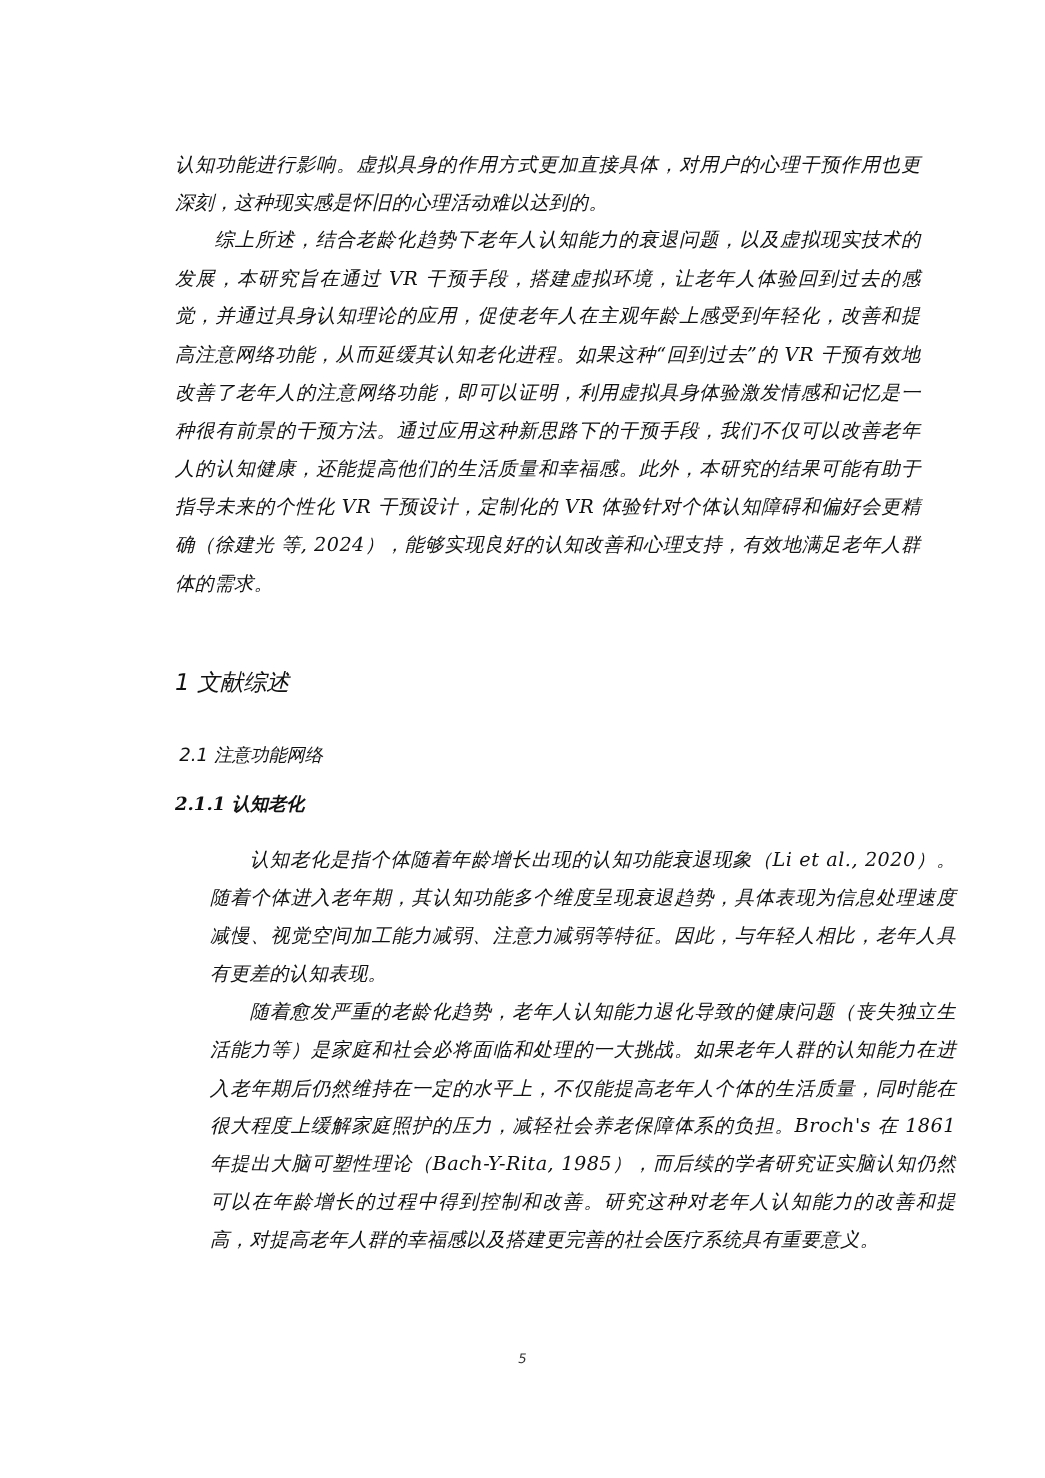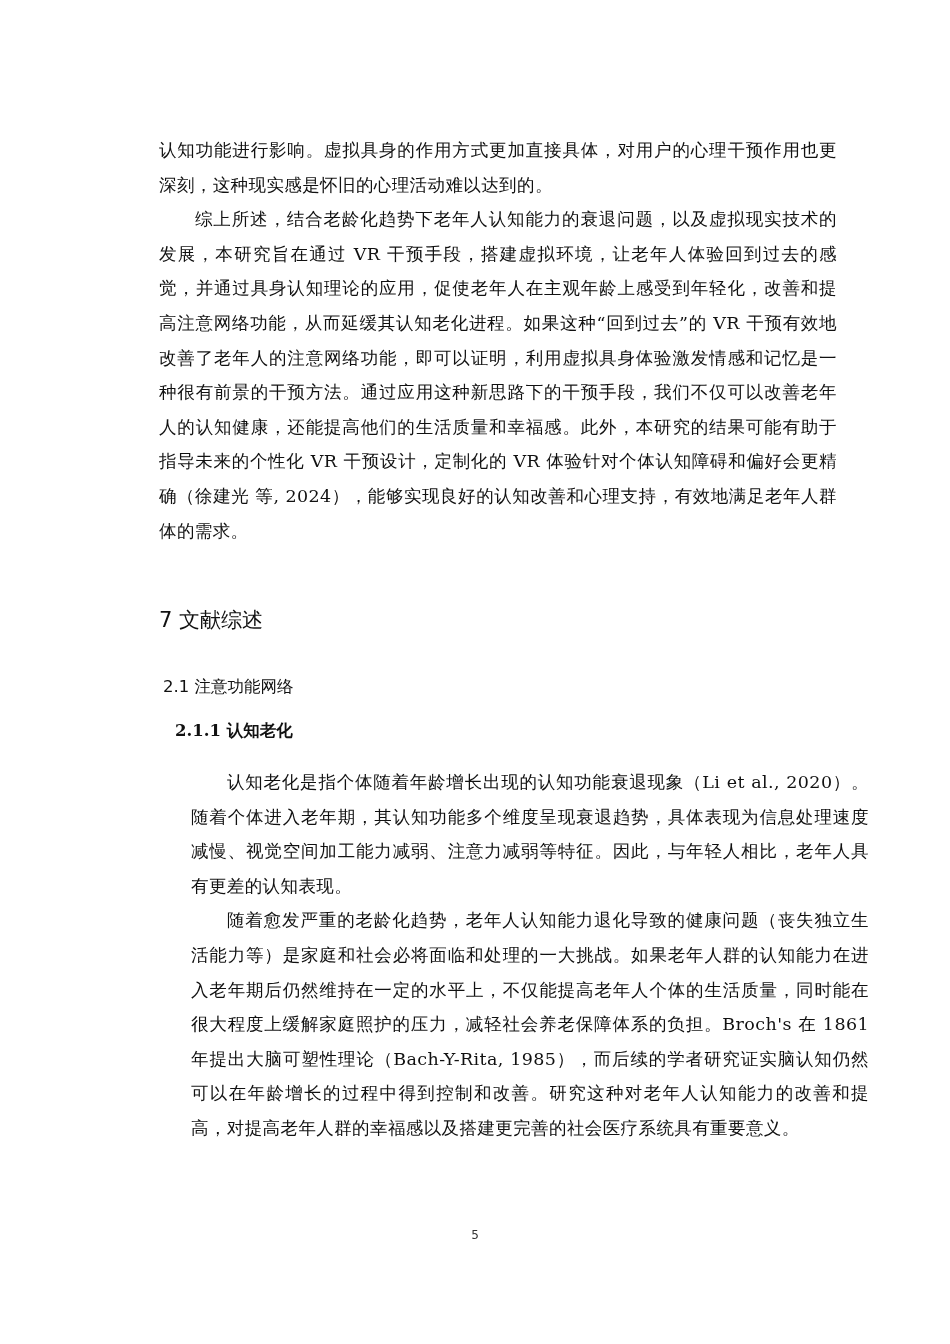--- a/index.html
+++ b/index.html
@@ -1,39 +1,39 @@
 <!DOCTYPE html>
 <html><head>
 <meta charset="utf-8">
 <style>
   html, body { margin: 0; padding: 0; background: #ffffff; }
   body { width: 950px; height: 1344px; position: relative; overflow: hidden;
          font-family: "DejaVu Serif", "Liberation Serif", serif; color: #111; }
-  .page { position: absolute; left: 0; top: 0; width: 869px; height: 1344px; }
+  .page { position: absolute; left: 0; top: 0; width: 869px; height: 1344px; font-style: italic; }
   .content { position: absolute; left: 159px; top: 133px; width: 678px; }
   .para { font-size: 17.5px; line-height: 34.6px; margin: 0; text-align: justify; text-justify: inter-character; letter-spacing: 0.4px; }
   .indent { text-indent: 36px; }
   .h1 { font-family: "DejaVu Sans", "Liberation Sans", sans-serif; font-size: 21px; font-weight: normal; margin: 0; position: absolute; left: 159px; top: 606px; }
   .h2 { font-family: "DejaVu Sans", "Liberation Sans", sans-serif; font-size: 16.5px; font-weight: normal; margin: 4px; position: absolute; left: 159px; top: 672px; }
-  .h3 { font-size: 16.5px; font-weight: bold; margin: 0; position: absolute; left: 175px; top: 720px; }
+  .h3 { font-size: 16.5px; font-weight: bold; margin: 0; position: absolute; left: 159px; top: 720px; }
   .content2 { position: absolute; left: 159px; top: 765px; width: 678px; margin-left: 32px; }
   .pagenum { position: absolute; top: 1228px; left: 0; width: 950px; text-align: center;
              font-family: "DejaVu Sans", "Liberation Sans", sans-serif; font-size: 12px; color: #333; }
 </style>
 </head>
 <body>
 
 <div class="page">
 
   <div class="content">
     <p class="para">认知功能进行影响。虚拟具身的作用方式更加直接具体，对用户的心理干预作用也更深刻，这种现实感是怀旧的心理活动难以达到的。</p>
     <p class="para indent">综上所述，结合老龄化趋势下老年人认知能力的衰退问题，以及虚拟现实技术的发展，本研究旨在通过 VR 干预手段，搭建虚拟环境，让老年人体验回到过去的感觉，并通过具身认知理论的应用，促使老年人在主观年龄上感受到年轻化，改善和提高注意网络功能，从而延缓其认知老化进程。如果这种“回到过去”的 VR 干预有效地改善了老年人的注意网络功能，即可以证明，利用虚拟具身体验激发情感和记忆是一种很有前景的干预方法。通过应用这种新思路下的干预手段，我们不仅可以改善老年人的认知健康，还能提高他们的生活质量和幸福感。此外，本研究的结果可能有助于指导未来的个性化 VR 干预设计，定制化的 VR 体验针对个体认知障碍和偏好会更精确（徐建光  等, 2024），能够实现良好的认知改善和心理支持，有效地满足老年人群体的需求。</p>
   </div>
 
-  <h1 class="h1">7 文献综述</h1>
+  <h1 class="h1">1 文献综述</h1>
   <h2 class="h2">2.1 注意功能网络</h2>
   <h3 class="h3">2.1.1 认知老化</h3>
 
   <div class="content2">
     <p class="para indent">认知老化是指个体随着年龄增长出现的认知功能衰退现象（Li et al., 2020）。随着个体进入老年期，其认知功能多个维度呈现衰退趋势，具体表现为信息处理速度减慢、视觉空间加工能力减弱、注意力减弱等特征。因此，与年轻人相比，老年人具有更差的认知表现。</p>
     <p class="para indent">随着愈发严重的老龄化趋势，老年人认知能力退化导致的健康问题（丧失独立生活能力等）是家庭和社会必将面临和处理的一大挑战。如果老年人群的认知能力在进入老年期后仍然维持在一定的水平上，不仅能提高老年人个体的生活质量，同时能在很大程度上缓解家庭照护的压力，减轻社会养老保障体系的负担。Broch's 在 1861 年提出大脑可塑性理论（Bach-Y-Rita, 1985），而后续的学者研究证实脑认知仍然可以在年龄增长的过程中得到控制和改善。研究这种对老年人认知能力的改善和提高，对提高老年人群的幸福感以及搭建更完善的社会医疗系统具有重要意义。</p>
   </div>
 
   <div class="pagenum">5</div>
 </div>

